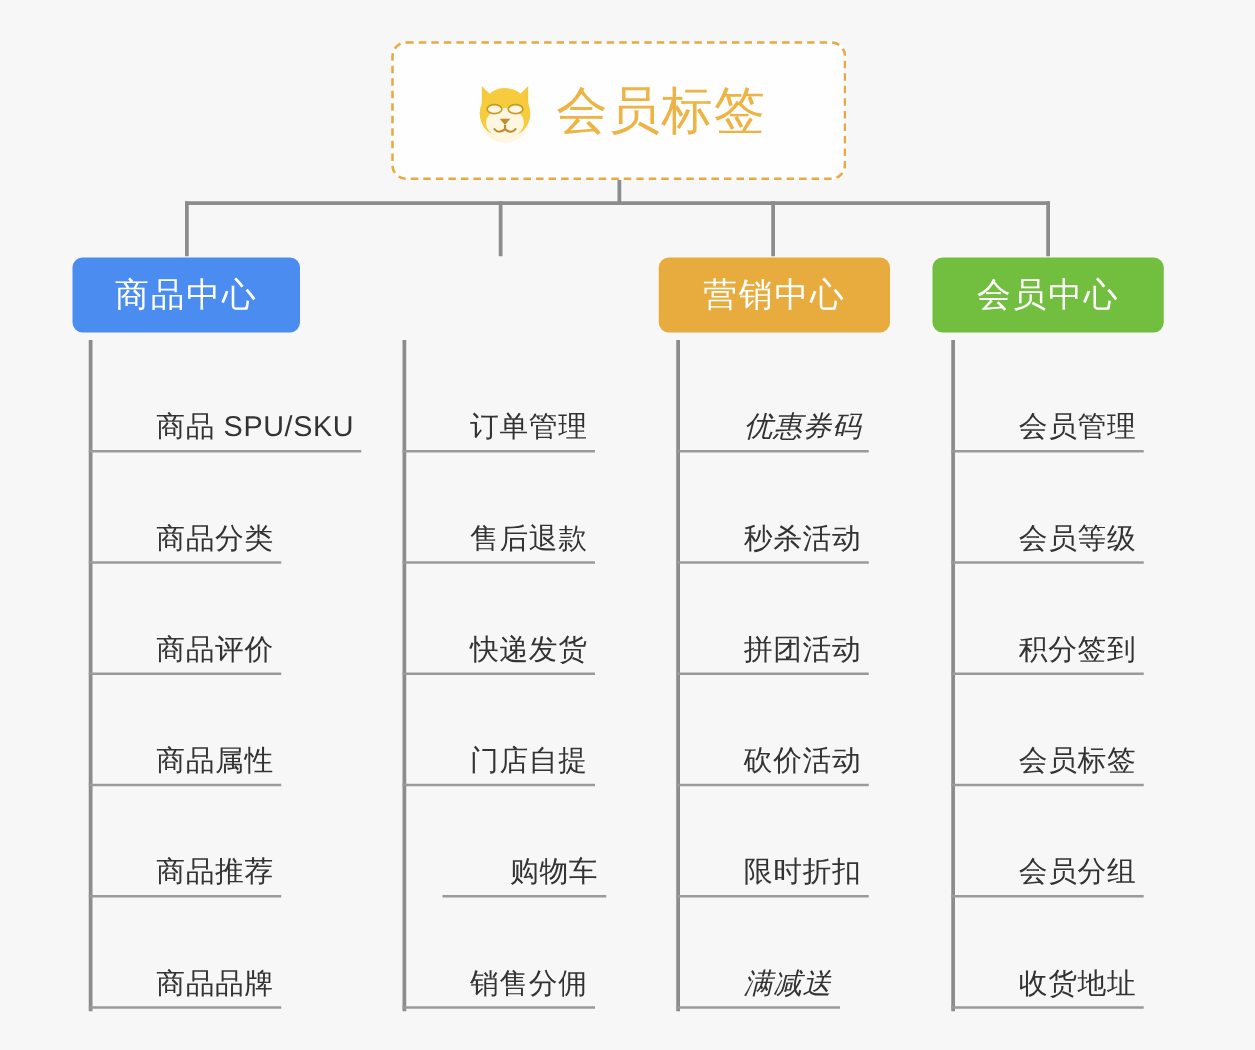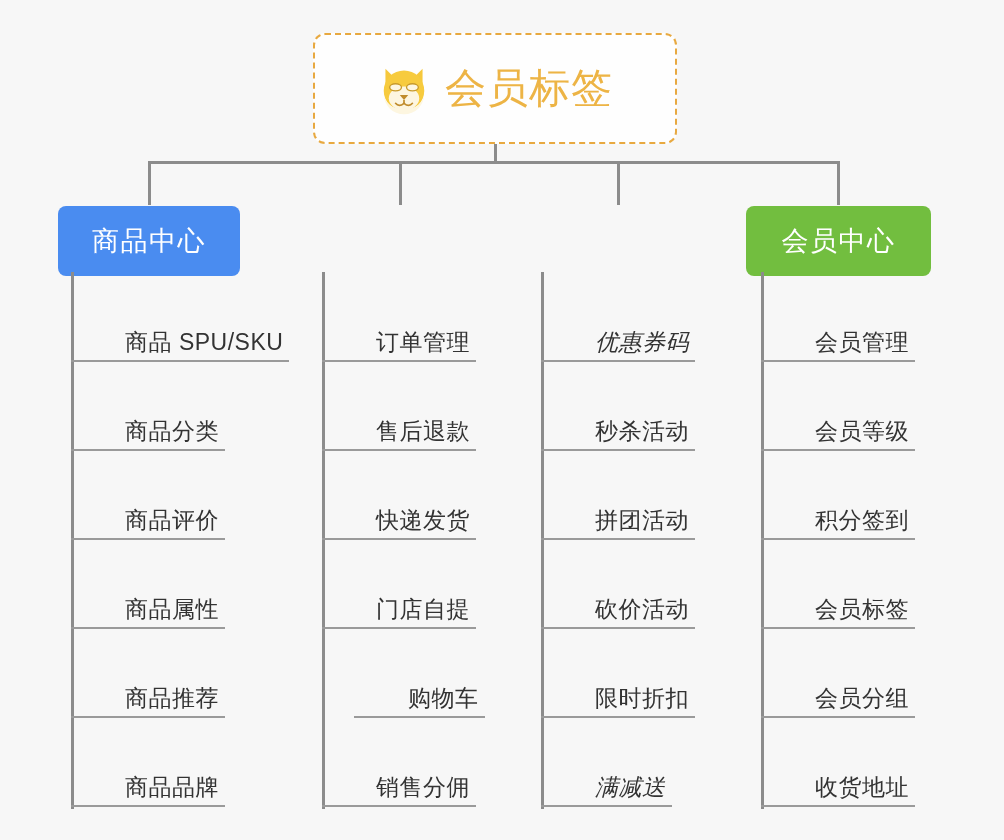--- a/index.html
+++ b/index.html
@@ -56,21 +56,21 @@
   .conn {
     position: absolute;
     background: #8c8c8c;
   }
   .conn-v { width: 3px; }
   .conn-h { height: 3px; }
 
   
   .cat-box {
     position: absolute;
-    height: 70px;
+    height: 60px;
     box-sizing: border-box;
     border-radius: 8px;
     display: flex;
     align-items: center;
     justify-content: center;
     color: #ffffff;
     font-size: 27px;
     letter-spacing: 1.5px;
     white-space: nowrap;
   }
@@ -137,20 +137,23 @@
   <div class="conn conn-h" style="left:148px; top:161px; width:692px;"></div>
 
   <div class="conn conn-v" style="left:148px; top:161px; height:44px;"></div>
   <div class="conn conn-v" style="left:399px; top:161px; height:44px;"></div>
   <div class="conn conn-v" style="left:617px; top:161px; height:44px;"></div>
   <div class="conn conn-v" style="left:837px; top:161px; height:44px;"></div>
 
   <div class="cat-box" style="left:58px; top:206px; width:182px; background:#4a8cf0;">
     <span>商品中心</span>
   </div>
+  <div class="cat-box" style="left:527px; top:206px; width:185px; background:#e8ab3d;">
+    <span>营销中心</span>
+  </div>
   <div class="cat-box" style="left:746px; top:206px; width:185px; background:#72be3f;">
     <span>会员中心</span>
   </div>
 
   <div class="leaf-col" style="left:71px;">
     <div class="leaf-rail" style="height:537px;"></div>
     <div class="leaf-item" style="top:0px;">
       <div class="leaf-inner">
         <span class="leaf-label">商品 SPU/SKU</span>
       </div>

